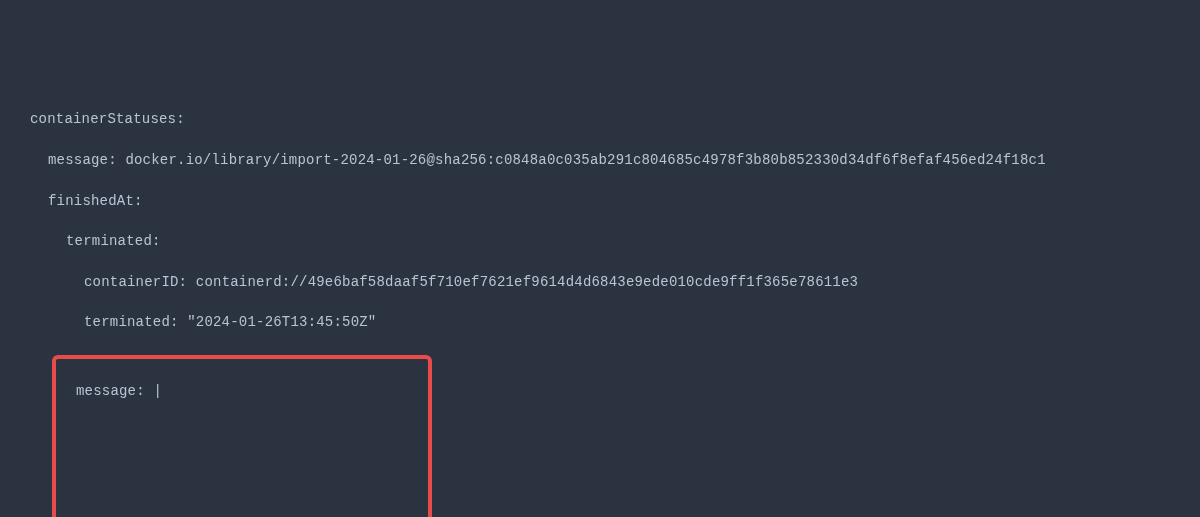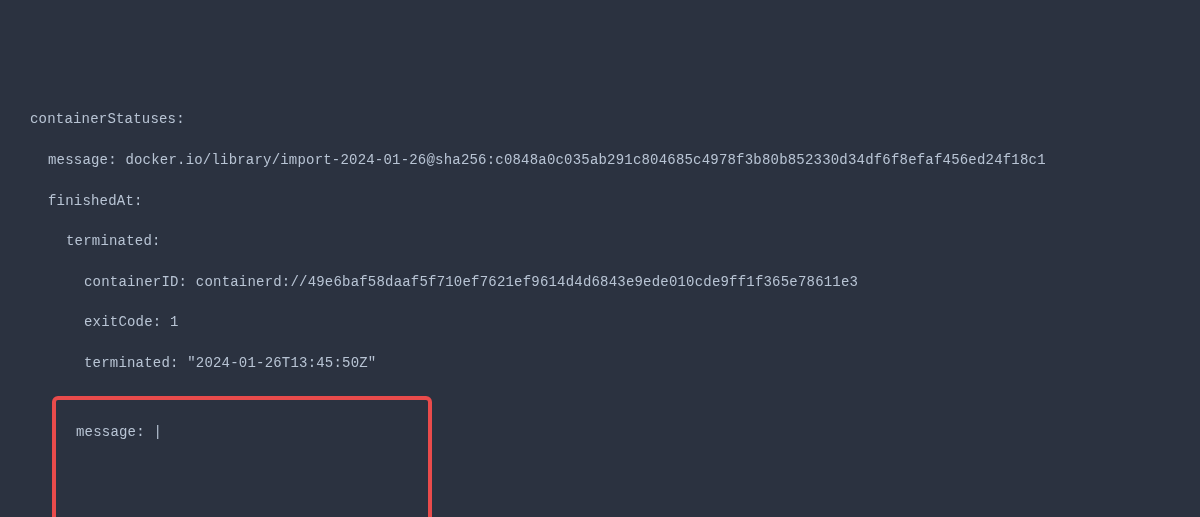--- a/index.html
+++ b/index.html
@@ -41,21 +41,20 @@
 <body>
 
 
 
 <div>
 <span class="line indent-1">containerStatuses:</span>
 <span class="line indent-2"><span>message: </span><span>docker.io/library/import-2024-01-26@sha256:c0848a0c035ab291c804685c4978f3b80b852330d34df6f8efaf456ed24f18c1</span></span>
 <span class="line indent-2">finishedAt:</span>
 <span class="line indent-3">terminated:</span>
 <span class="line indent-4"><span>containerID: </span><span>containerd://49e6baf58daaf5f710ef7621ef9614d4d6843e9ede010cde9ff1f365e78611e3</span></span>
-<span class="line indent-4"><span>exitCode: </span><span>1</span></span>
 <span class="line indent-4"><span>terminated: </span><span>"2024-01-26T13:45:50Z"</span></span>
 <div class="highlight-box">
 <span class="line">message: |</span>
 
 
 
 
 
 
 

